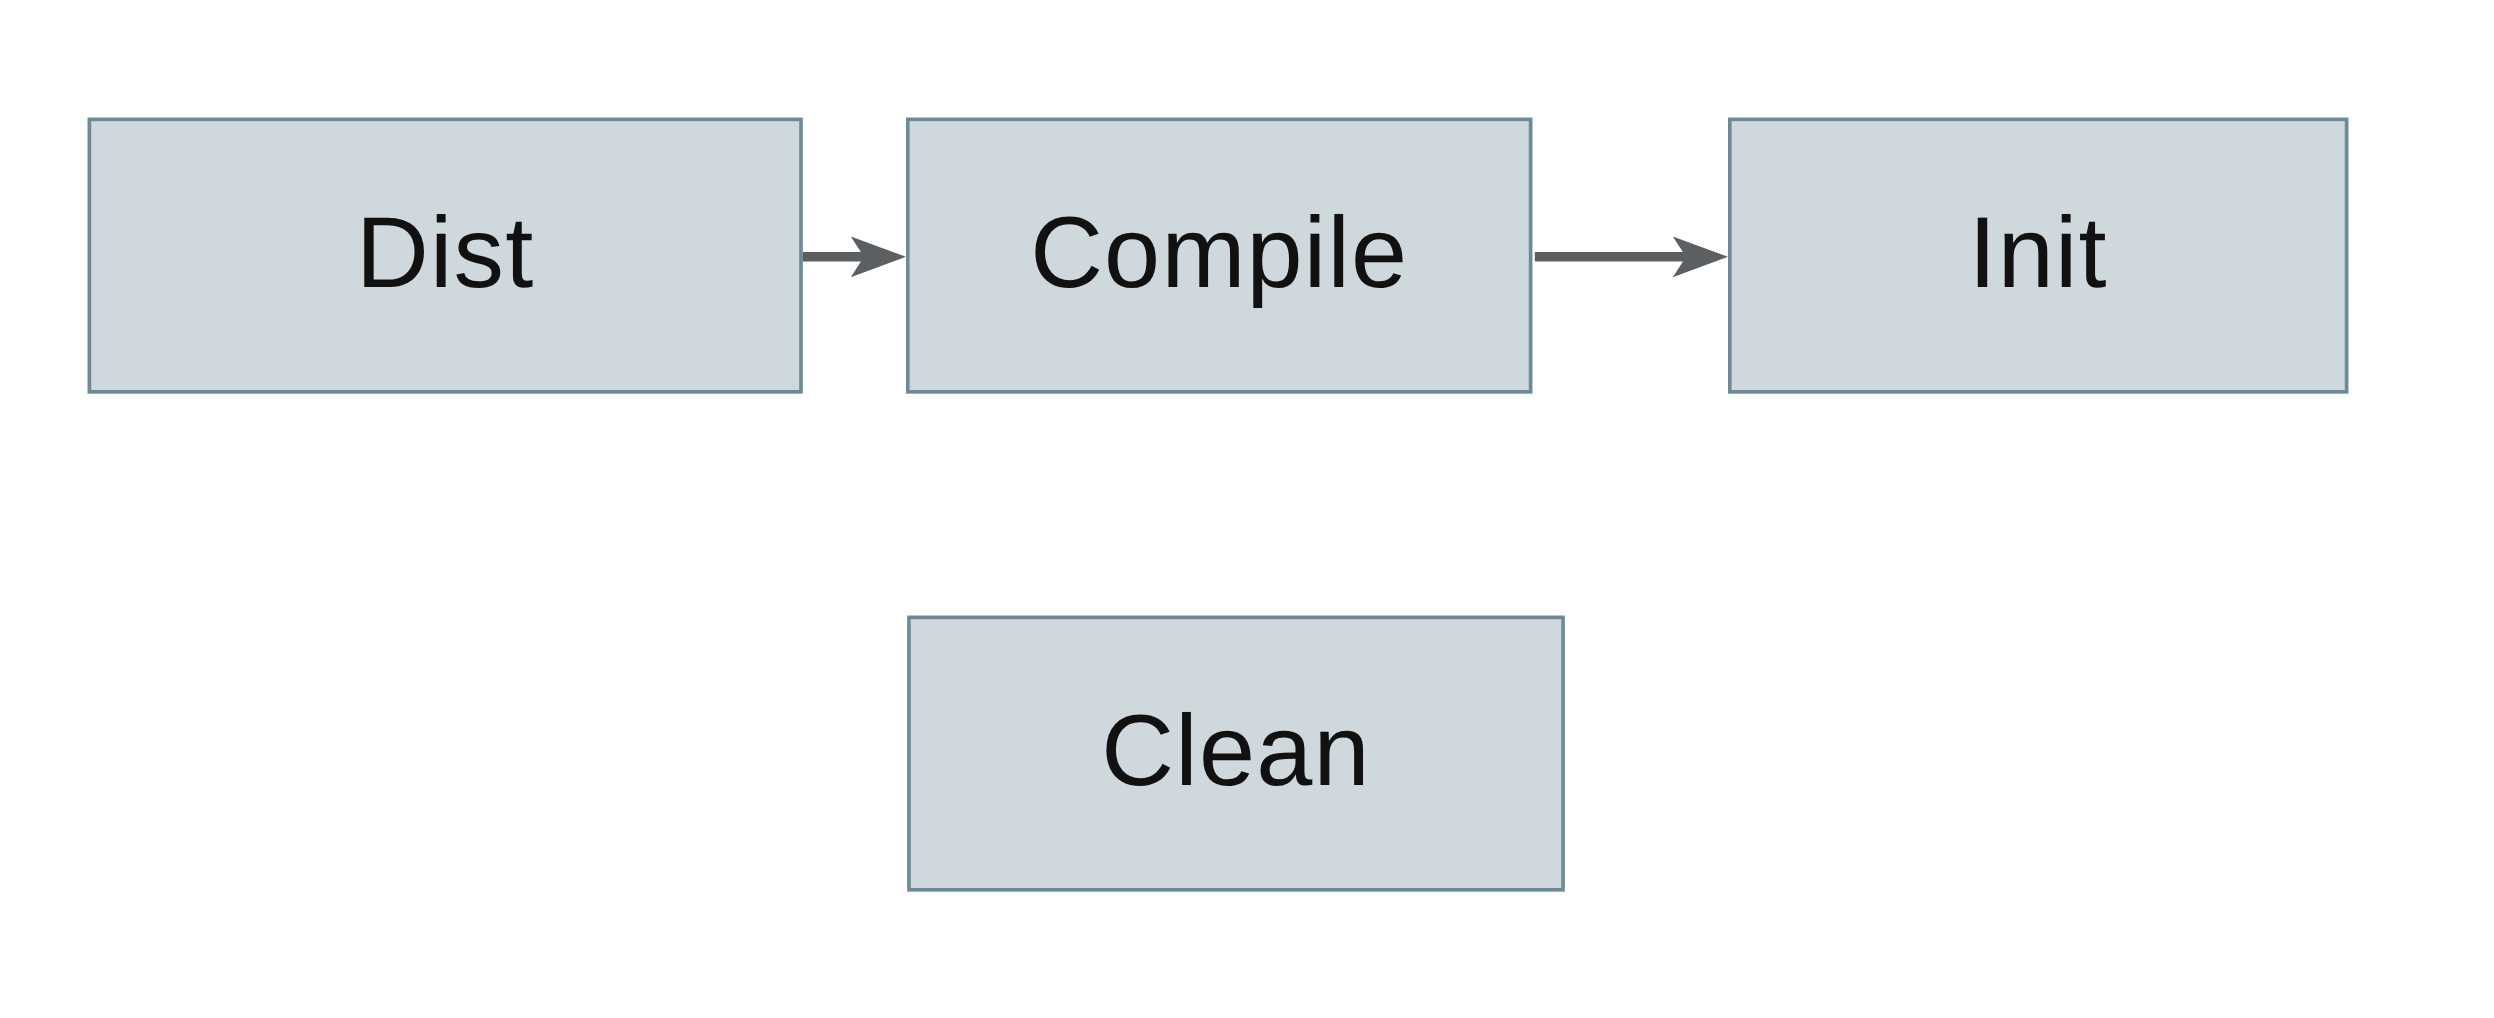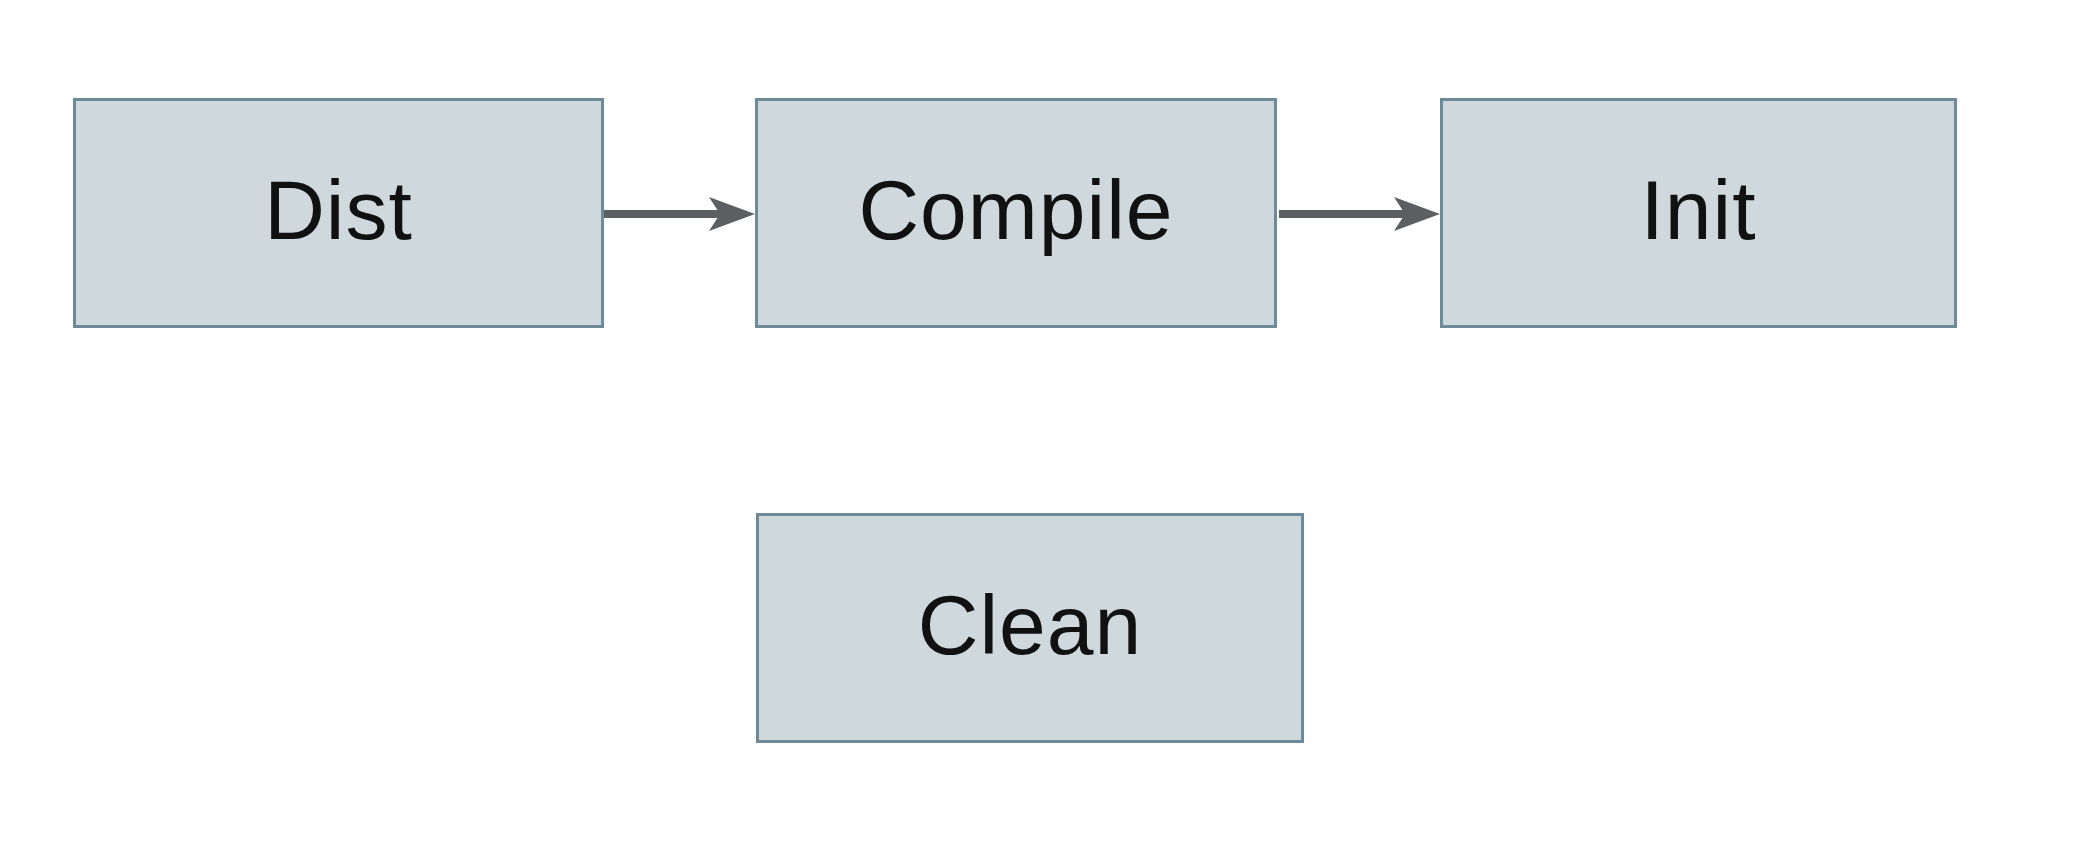--- a/index.html
+++ b/index.html
@@ -31,21 +31,21 @@
     justify-content:center;
   }
   .node-label{
     font-size:84px;
     font-weight:400;
     color:var(--label);
     letter-spacing:1px;
     line-height:1;
     padding-bottom:6px;
   }
-  .node-dist   {left:73px;   top:98px;  width:531px; height:230px;}
+  .node-dist   {left:73px;   top:98px;  width:596px; height:230px;}
   .node-compile{left:755px;  top:98px;  width:522px; height:230px;}
   .node-init   {left:1440px; top:98px;  width:517px; height:230px;}
   .node-clean  {left:756px;  top:513px; width:548px; height:230px;}
   .edge-layer{
     position:absolute;
     left:0; top:0;
     width:2078px;
     height:848px;
     pointer-events:none;
   }

